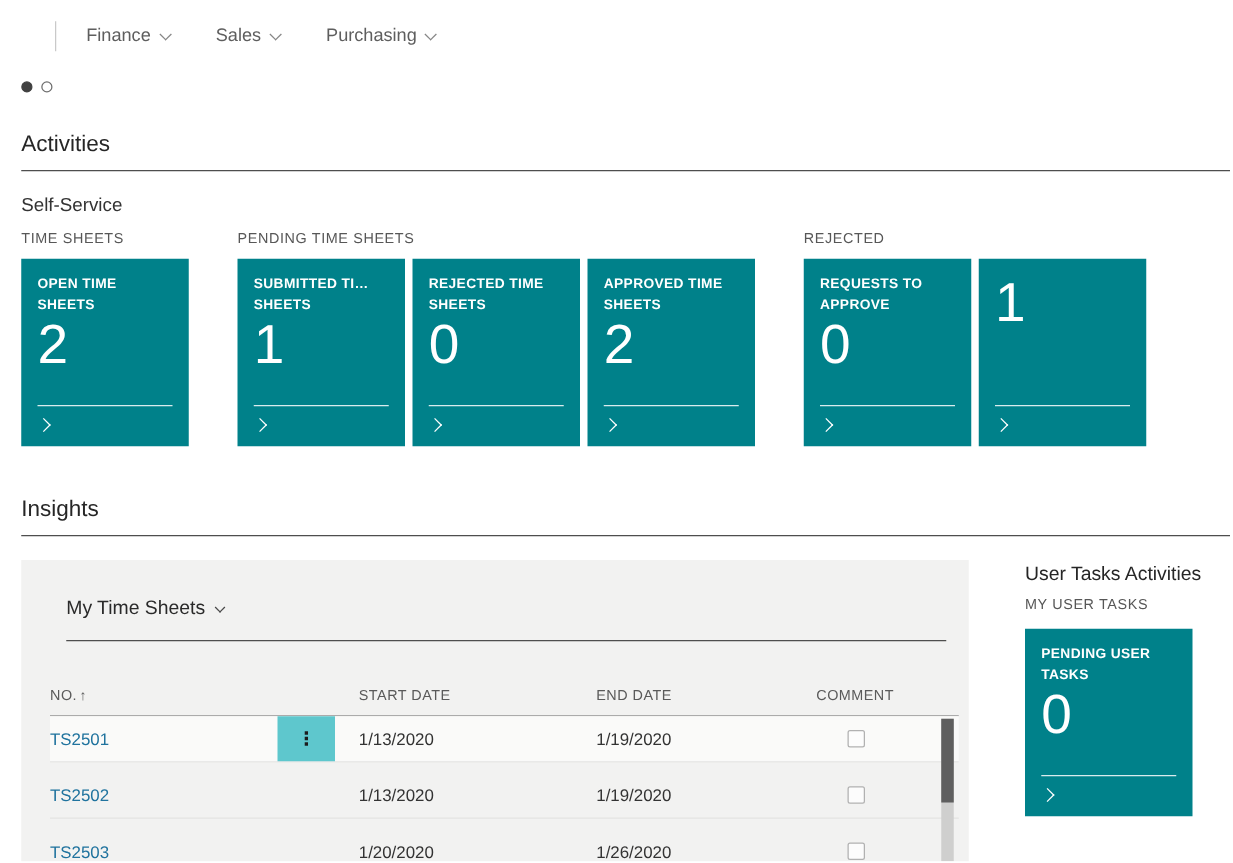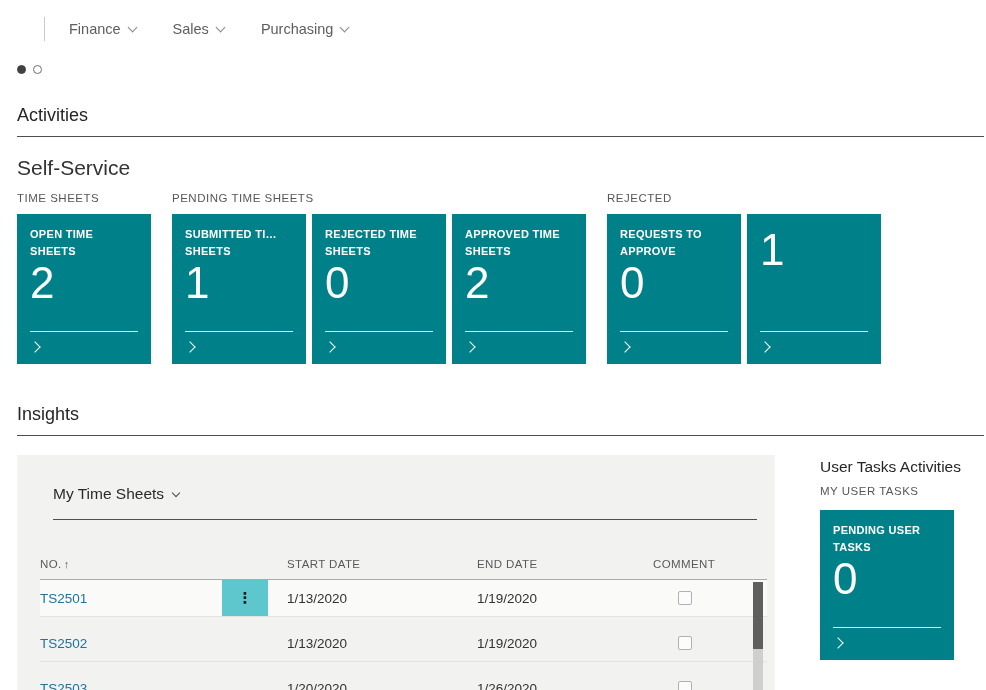--- a/index.html
+++ b/index.html
@@ -22,24 +22,24 @@
   
   .dots { display:flex; gap:7px; padding:21px 0 0 17px; }
   .dot { width:9px; height:9px; border-radius:50%; border:1px solid #6e6e6e; background:transparent; cursor:pointer; }
   .dot.active { background:#414141; border-color:#414141; }
 
   
   .section-h { font-size:18px; font-weight:400; color:#262626; padding:31px 0 0 17px; }
   .section-h.insights { padding-top:40px; }
   .rule { border-top:1px solid #4e4e4e; margin:10px 2px 0 17px; }
 
-  .subhead { font-size:21px; color:#333333; padding:19px 0 0 17px; }
-
-  
-  .groups { display:flex; gap:21px; padding:12px 8px 0 17px; }
+  .subhead { font-size:15px; color:#333333; padding:19px 0 0 17px; }
+
+  
+  .groups { display:flex; gap:39px; padding:12px 8px 0 17px; }
   .group-label { font-size:11.5px; color:#575757; letter-spacing:.5px; margin-bottom:10px; white-space:nowrap; }
   .tiles { display:flex; gap:6px; }
   .tile { width:134px; height:150px; background:#00818A; color:#fff;
           padding:12px 13px 13px; display:flex; flex-direction:column; cursor:pointer; flex:none; }
   .tile-title { font-size:11px; font-weight:700; letter-spacing:.3px; line-height:1.5; }
   .tile-value { font-size:44px; font-weight:200; line-height:1.05; margin-top:1px; }
   .tile-rule { margin-top:auto; border-top:1px solid rgba(255,255,255,.85); }
   .chev { width:8px; height:8px; border-top:1.6px solid #fff; border-right:1.6px solid #fff;
           transform:rotate(45deg); margin-top:11px; margin-left:1px; flex:none; }
 

